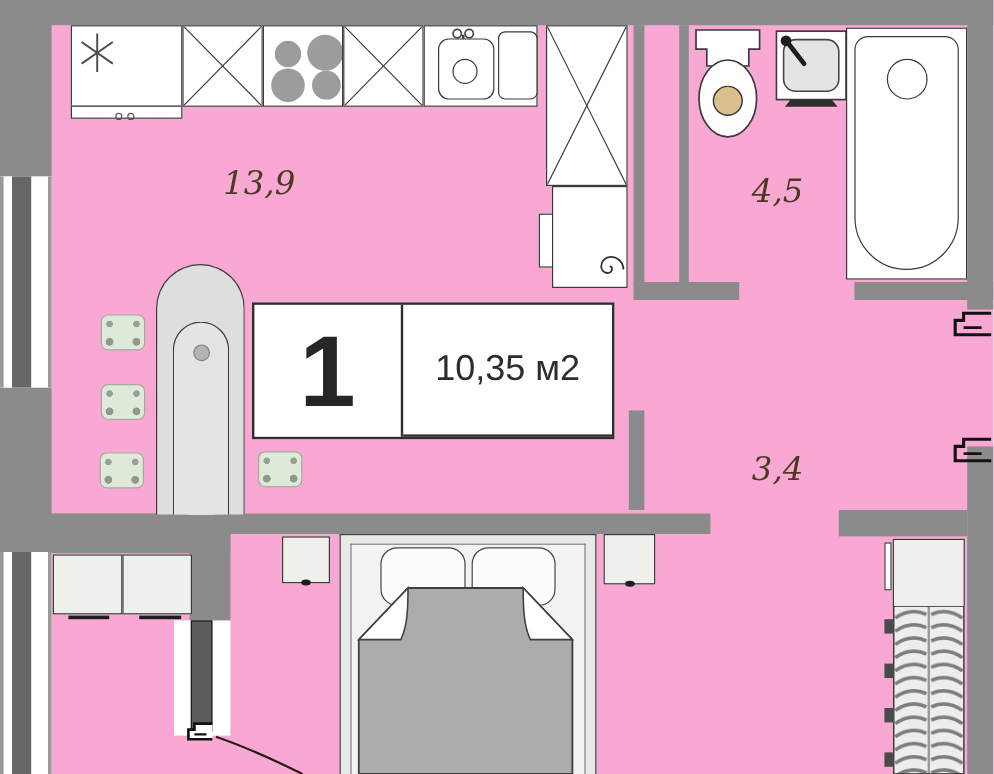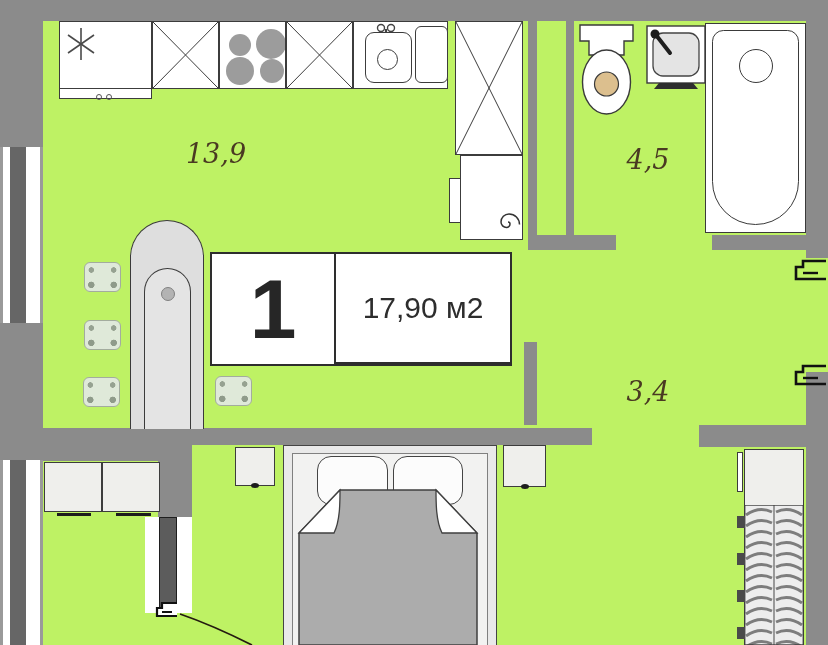--- a/index.html
+++ b/index.html
@@ -1,16 +1,16 @@
 <!DOCTYPE html>
 <html><head>
 <meta charset="utf-8">
 <style>
   html,body{margin:0;padding:0;background:#fff;font-family:"Liberation Sans",sans-serif;}
-  #plan{position:relative;width:828px;height:645px;background:#bef264;overflow:hidden;}
+  #plan{position:relative;width:828px;height:645px;background:#f9a8d4;overflow:hidden;}
   .abs{position:absolute;box-sizing:border-box;}
   .wall{position:absolute;background:#8b8b8b;}
   .unit{position:absolute;box-sizing:border-box;background:#fff;border:1px solid #3c3c3c;}
   .lite{position:absolute;box-sizing:border-box;background:#efefec;border:1px solid #3c3c3c;}
   .roomlabel{position:absolute;font-family:"DejaVu Serif",serif;font-style:italic;
              color:#4a3a22;font-size:27px;text-align:center;line-height:1;}
   .stool{position:absolute;box-sizing:border-box;width:37px;height:30px;border-radius:6px;
          background:
            radial-gradient(circle at 18% 25%, #96a291 0 2.5px, rgba(0,0,0,0) 3px),
            radial-gradient(circle at 82% 25%, #96a291 0 2.5px, rgba(0,0,0,0) 3px),
@@ -128,21 +128,21 @@
   <div class="abs" style="left:161px;top:287px;width:14px;height:14px;background:#b3b3b3;border:1px solid #808080;border-radius:50%;"></div>
 
   <div class="stool" style="left:84px;top:262px;"></div>
   <div class="stool" style="left:84px;top:320px;"></div>
   <div class="stool" style="left:83px;top:377px;"></div>
   <div class="stool" style="left:215px;top:376px;"></div>
 
   <div class="areabox">
     <div class="cell1">1</div>
     <div class="col2">
-      <div>17,90 м2</div>
+      <div>10,35 м2</div>
     </div>
   </div>
 
   <div class="roomlabel" style="left:610px;top:146px;width:76px;">4,5</div>
 
   <svg class="abs" style="left:577px;top:24px;" width="59" height="93">
     <path d="M3,1 H56 V17 H47 V31 H12 V17 H3 Z" fill="#fff" stroke="#3a3a3a" stroke-width="1.4"></path>
     <ellipse cx="29.5" cy="58" rx="24" ry="32" fill="#fff" stroke="#3a3a3a" stroke-width="1.4"></ellipse>
     <circle cx="29.5" cy="60" r="12" fill="#dcbf8e" stroke="#3a3a3a" stroke-width="1.2"></circle>
   </svg>

